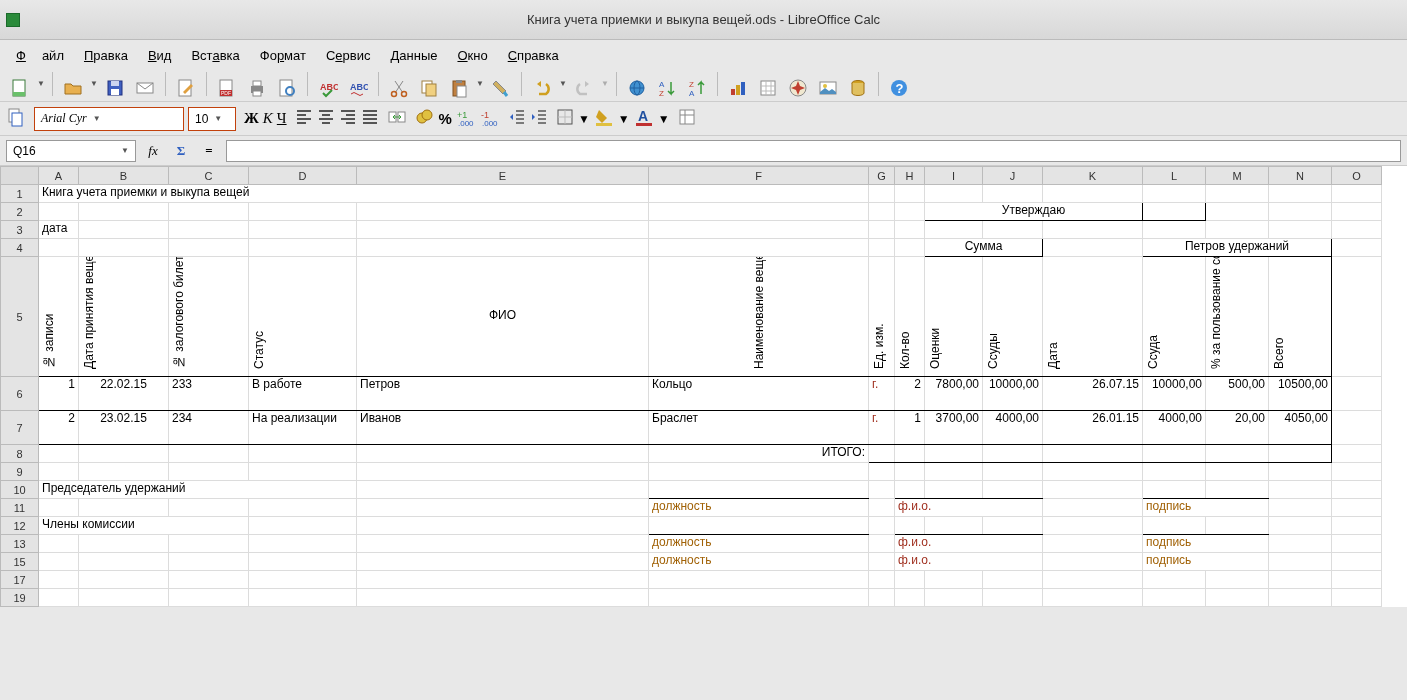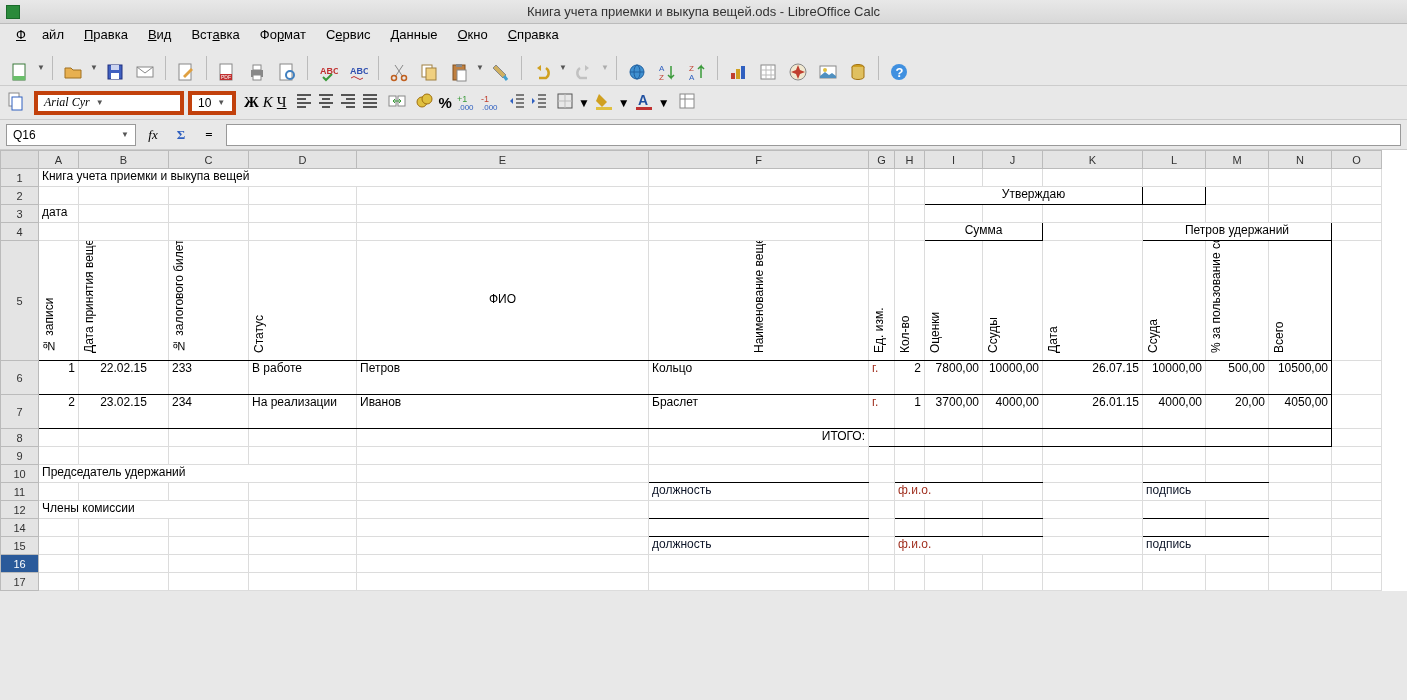--- a/index.html
+++ b/index.html
@@ -1,27 +1,27 @@
 <!DOCTYPE html>
 <html><head>
 <meta charset="utf-8">
 <style>
 * { box-sizing: border-box; margin: 0; padding: 0; }
 body { font-family: "Liberation Sans", Arial, sans-serif; font-size: 12px; background: #e8e8e8; overflow: hidden; width: 1407px; height: 700px; }
-.titlebar { background: linear-gradient(#e8e8e8,#d8d8d8); height: 24px; display: flex; align-items: center; justify-content: center; color: #333; font-size: 13px; border-bottom: 1px solid #bbb; }
+.titlebar { background: linear-gradient(#e8e8e8,#d8d8d8); height: 40px; display: flex; align-items: center; justify-content: center; color: #333; font-size: 13px; border-bottom: 1px solid #bbb; }
 .titlebar .app-icon { position: absolute; left: 6px; width: 14px; height: 14px; background: #2a8a3a; border: 1px solid #1a6a2a; }
-.menubar { background: #e8e8e8; height: 26px; display: flex; align-items: flex-start; padding: 0 8px; gap: 4px; font-size: 13px; }
+.menubar { background: #e8e8e8; height: 26px; display: flex; align-items: flex-end; padding: 0 8px; gap: 4px; font-size: 13px; }
 .menubar span { padding: 3px 8px; cursor: default; }
 .menubar span u { text-decoration: underline; }
 .toolbar { background: #e8e8e8; height: 36px; display: flex; align-items: center; padding: 0 6px; gap: 2px; border-bottom: 1px solid #ccc; }
 .toolbar .btn { width: 28px; height: 28px; display: flex; align-items: center; justify-content: center; border: 1px solid transparent; border-radius: 3px; margin-top: 8px; }
 .toolbar .sep { width: 1px; height: 24px; background: #bbb; margin: 0 4px; }
 .toolbar .drop { width: 10px; display: flex; align-items: center; justify-content: center; font-size: 8px; color: #555; }
 .toolbar2 { background: #e8e8e8; height: 34px; display: flex; align-items: center; padding: 0 6px; gap: 4px; border-bottom: 1px solid #ccc; }
-.font-select { height: 24px; background: #fff; border: 4px solid #c2410c; display: flex; align-items: center; padding: 0 6px; gap: 6px; font-style: italic; font-family: serif; }
+.font-select { height: 24px; background: #fff; border: 1px solid #c2410c; display: flex; align-items: center; padding: 0 6px; gap: 6px; font-style: italic; font-family: serif; }
 .font-select.name { width: 150px; }
 .font-select.size { width: 48px; font-style: normal; font-family: sans-serif; }
 .dd-arrow { font-size: 8px; color: #555; }
 .formulabar { background: #e8e8e8; height: 30px; display: flex; align-items: center; padding: 2px 6px; gap: 6px; border-bottom: 1px solid #ccc; }
 .cellref { width: 130px; height: 22px; background: #fff; border: 1px solid #999; padding: 0 6px; display: flex; align-items: center; justify-content: space-between; }
 .fx-btn { width: 22px; height: 22px; display: flex; align-items: center; justify-content: center; font-style: italic; font-family: serif; font-size: 13px; }
 .formula-input { flex: 1; height: 22px; background: #fff; border: 1px solid #999; padding: 0 6px; }
 .sheet { position: relative; background: #fff; }
 .grid { border-collapse: collapse; table-layout: fixed; }
 .grid th { background: #e4e4e4; border: 1px solid #bbb; font-weight: normal; font-size: 11px; color: #333; text-align: center; height: 18px; }
@@ -29,21 +29,21 @@
 .grid td { border: 1px solid #dcdcdc; height: 18px; font-size: 12px; padding: 0 3px; vertical-align: top; overflow: hidden; white-space: nowrap; }
 .grid th.rh { width: 38px; background: #e4e4e4; }
 .grid th.rh.sel { background: #2a5a9a; color: #fff; }
 .colA{width:40px}.colB{width:90px}.colC{width:80px}.colD{width:108px}.colE{width:292px}.colF{width:220px}.colG{width:26px}.colH{width:30px}.colI{width:58px}.colJ{width:60px}.colK{width:100px}.colL{width:63px}.colM{width:63px}.colN{width:63px}.colO{width:50px}
 .vert { writing-mode: vertical-rl; transform: rotate(180deg); display: inline-block; text-align: left; }
 .tall td { height: 120px; vertical-align: bottom; padding-bottom: 4px; }
 .tall td .vert { height: 112px; }
 .med td { height: 34px; }
 .b-t{border-top:1px solid #000 !important}.b-b{border-bottom:1px solid #000 !important}.b-l{border-left:1px solid #000 !important}.b-r{border-right:1px solid #000 !important}
 .ctr{text-align:center}.rgt{text-align:right}
-.sm{font-size:10px;color:#0f172a}
+.sm{font-size:10px;color:#a16207}
 .sm.red{color:#a03020}
 svg { pointer-events: none; }
 </style>
 </head>
 <body>
 
 <div class="titlebar">
   <span class="app-icon"></span>
   <span>Книга учета приемки и выкупа вещей.ods - LibreOffice Calc</span>
 </div>
@@ -562,72 +562,69 @@
           <td class="b-b"></td>
           <td class="b-b"></td>
           <td class="b-b"></td>
           <td></td>
           <td class="b-b"></td>
           <td class="b-b"></td>
           <td></td>
           <td></td>
         </tr>
 <tr>
-          <th class="rh">14</th>
-          <td></td>
-          <td></td>
-          <td></td>
-          <td></td>
-          <td></td>
-          <td class="b-b"></td>
-          <td></td>
-          <td class="b-b"></td>
-          <td class="b-b"></td>
-          <td class="b-b"></td>
-          <td></td>
-          <td class="b-b"></td>
-          <td class="b-b"></td>
+          <th class="rh">13</th>
+          <td></td>
+          <td></td>
+          <td></td>
+          <td></td>
+          <td></td>
+          <td class="sm">должность</td>
+          <td></td>
+          <td colspan="3" class="sm red">ф.и.о.</td>
+          <td></td>
+          <td colspan="2" class="sm">подпись</td>
           <td></td>
           <td></td>
         </tr>
 <tr>
           <th class="rh">15</th>
           <td></td>
           <td></td>
           <td></td>
           <td></td>
           <td></td>
           <td class="sm">должность</td>
           <td></td>
           <td colspan="3" class="sm red">ф.и.о.</td>
           <td></td>
           <td colspan="2" class="sm">подпись</td>
           <td></td>
           <td></td>
         </tr>
 <tr>
-          <th class="rh sel">16</th>
-          <td></td>
-          <td></td>
-          <td></td>
-          <td></td>
-          <td></td>
-          <td></td>
-          <td></td>
-          <td></td>
-          <td></td>
-          <td></td>
-          <td></td>
-          <td></td>
-          <td></td>
-          <td></td>
-          <td></td>
-        </tr>
-<tr>
           <th class="rh">17</th>
+          <td></td>
+          <td></td>
+          <td></td>
+          <td></td>
+          <td></td>
+          <td></td>
+          <td></td>
+          <td></td>
+          <td></td>
+          <td></td>
+          <td></td>
+          <td></td>
+          <td></td>
+          <td></td>
+          <td></td>
+        </tr>
+<tr>
+          <th class="rh">19</th>
           <td></td>
           <td></td>
           <td></td>
           <td></td>
           <td></td>
           <td></td>
           <td></td>
           <td></td>
           <td></td>
           <td></td>

